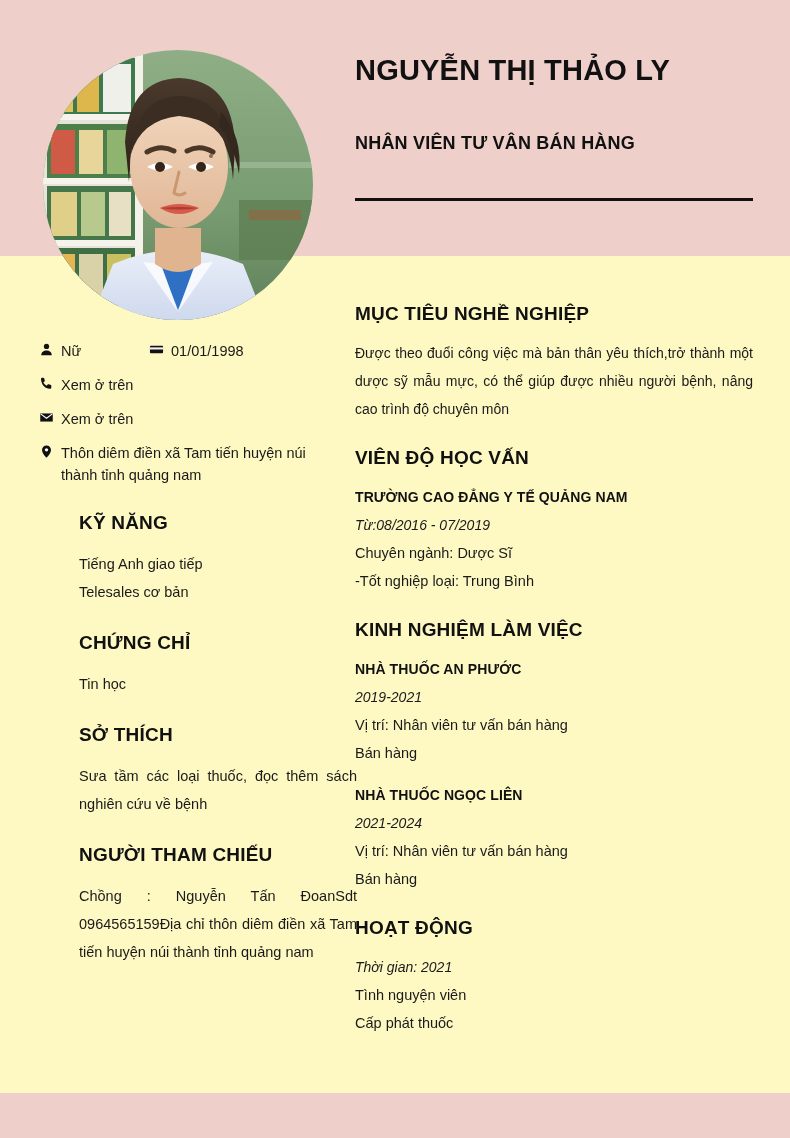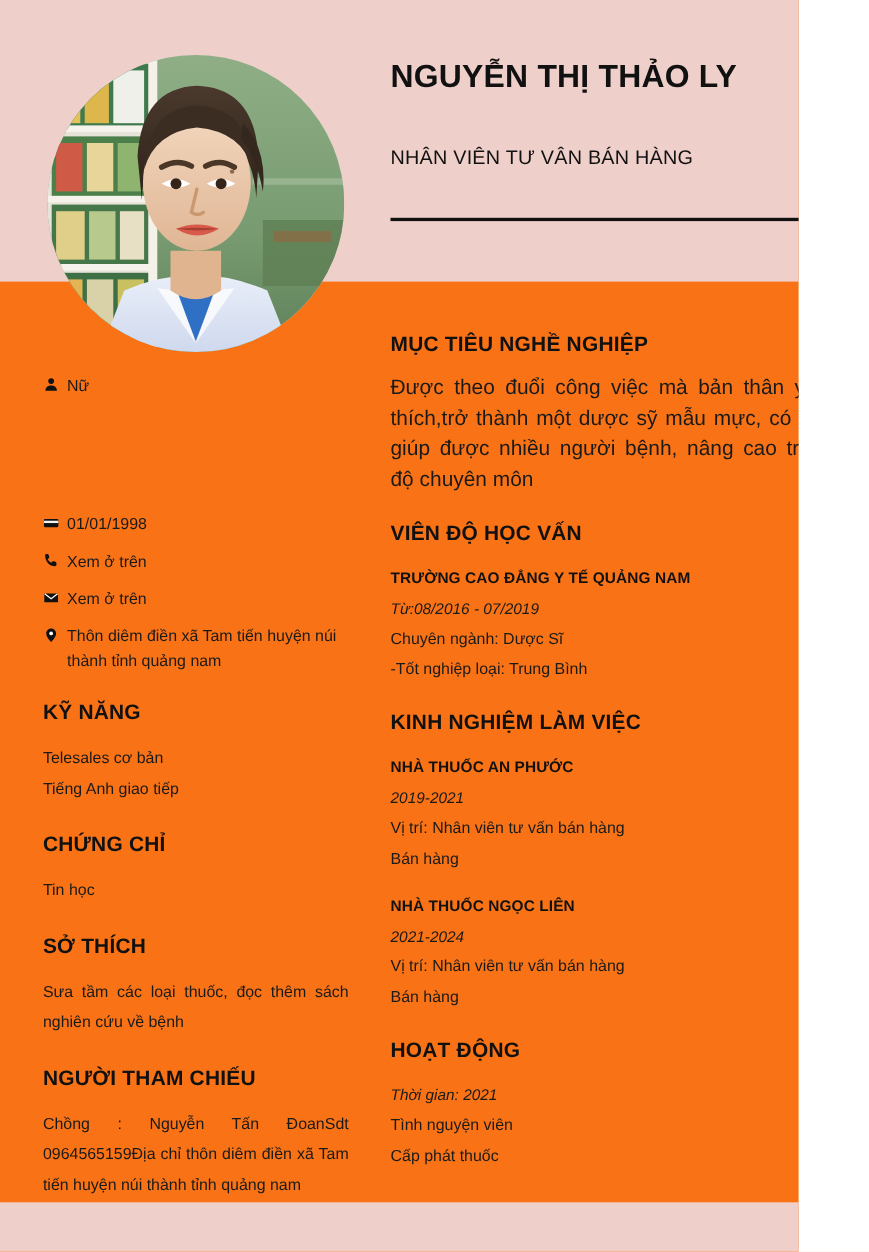--- a/index.html
+++ b/index.html
@@ -6,24 +6,24 @@
     margin: 0;
     padding: 0;
     background: #ffffff;
   }
   body {
     font-family: "Liberation Sans", sans-serif;
     -webkit-font-smoothing: antialiased;
   }
   #cv-page {
     position: relative;
-    width: 726px;
+    width: 790px;
     height: 1138px;
     overflow: hidden;
-    background: #f97316;
+    background: #fef9c3;
   }
 
   
   .header-band {
     position: absolute;
     left: 0;
     top: 0;
     width: 790px;
     height: 256px;
     background: #efcfc9;
@@ -64,21 +64,21 @@
     font-size: 29px;
     line-height: 40px;
     font-weight: bold;
     letter-spacing: 0.2px;
     color: #111111;
   }
   .cv-role {
     margin: 42px 0 0 0;
     font-size: 18px;
     line-height: 22px;
-    font-weight: normal;
+    font-weight: bold;
     letter-spacing: 0.2px;
     color: #111111;
   }
   .header-rule {
     margin-top: 44px;
     width: 398px;
     height: 3px;
     background: #111111;
   }
 
@@ -99,21 +99,21 @@
   }
 
   
   .contact-list { margin: 0 0 0 0; }
   .contact-row {
     display: flex;
     align-items: flex-start;
     margin-bottom: 12px;
     min-height: 22px;
   }
-  .contact-row.pair { gap: 16px; flex-direction: column; }
+  .contact-row.pair { gap: 0; }
   .c-cell {
     display: flex;
     align-items: flex-start;
   }
   .c-cell.first { width: 110px; flex: 0 0 110px; }
   .c-icon {
     width: 22px;
     flex: 0 0 22px;
     display: flex;
     align-items: flex-start;
@@ -122,21 +122,21 @@
   }
   .c-icon svg { display: block; }
   .c-text {
     font-size: 14.5px;
     line-height: 22px;
     color: #1a1a1a;
   }
   .c-text.wrap { width: 252px; }
 
   
-  .side-section { margin-top: 26px; }
+  .side-section { margin-top: 26px; margin-left: 40px; }
   .side-title {
     margin: 0 0 16px 0;
     font-size: 19px;
     line-height: 22px;
     font-weight: bold;
     letter-spacing: 0.2px;
     color: #111111;
   }
   .side-line {
     font-size: 14.5px;
@@ -157,21 +157,21 @@
   .main-title {
     margin: 0 0 14px 0;
     font-size: 19px;
     line-height: 22px;
     font-weight: bold;
     letter-spacing: 0.2px;
     color: #111111;
   }
   .main-para {
     margin: 0;
-    font-size: 19px;
+    font-size: 14px;
     line-height: 28px;
     color: #1a1a1a;
     text-align: justify;
     width: 398px;
   }
   .entry { margin-bottom: 6px; margin-top: 14px; }
   .entry-org {
     font-size: 14px;
     line-height: 28px;
     font-weight: bold;
@@ -356,22 +356,22 @@
             </svg>
           </span>
           <span class="c-text wrap">Thôn diêm điền xã Tam tiến huyện núi thành tỉnh quảng nam</span>
         </div>
       </div>
 
     </div>
 
     <div class="side-section">
       <h2 class="side-title">KỸ NĂNG</h2>
+      <div class="side-line">Tiếng Anh giao tiếp</div>
       <div class="side-line">Telesales cơ bản</div>
-      <div class="side-line">Tiếng Anh giao tiếp</div>
     </div>
 
     <div class="side-section">
       <h2 class="side-title">CHỨNG CHỈ</h2>
       <div class="side-line">Tin học</div>
     </div>
 
     <div class="side-section">
       <h2 class="side-title">SỞ THÍCH</h2>
       <p class="side-para">Sưa tầm các loại thuốc, đọc thêm sách nghiên cứu về bệnh</p>

